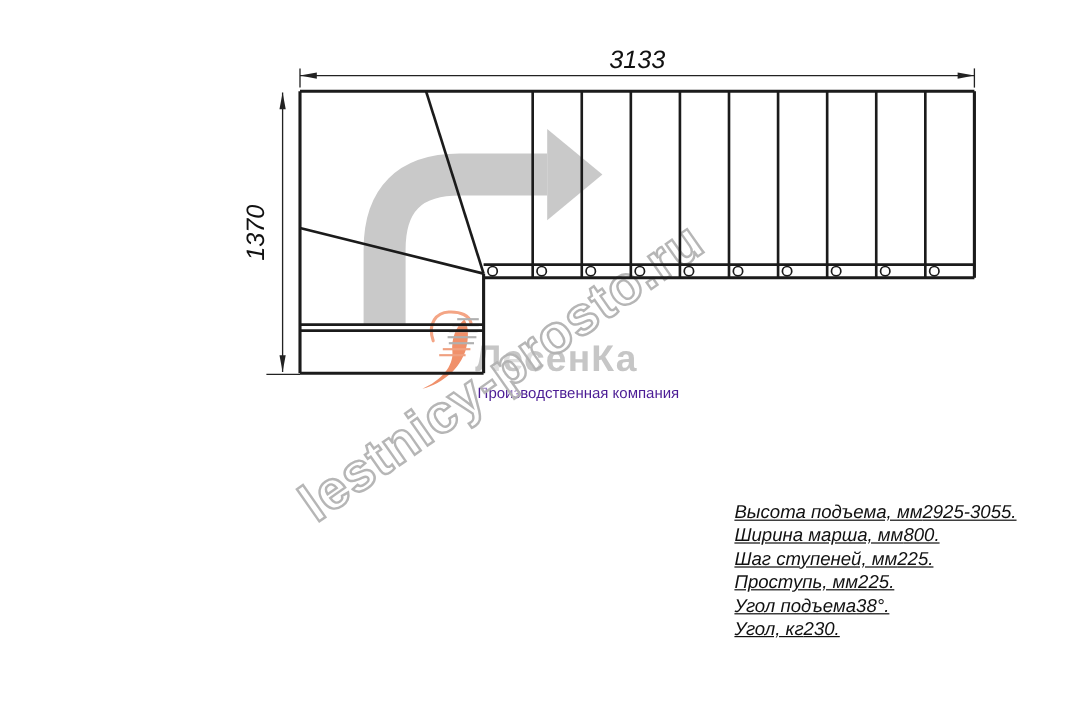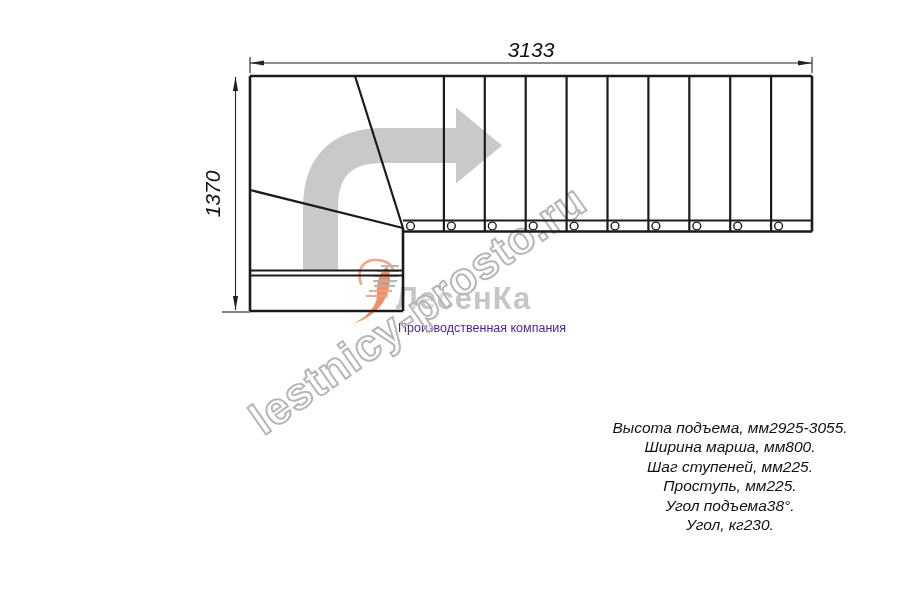--- a/index.html
+++ b/index.html
@@ -26,21 +26,21 @@
     position:absolute;left:398px;top:321px;z-index:1;
     font-size:12.5px;color:#4c1d95;white-space:nowrap;
   }
   svg.artlayer{z-index:0;}
   svg.drawlayer{z-index:3;}
   
   .specs{
     position:absolute;left:612px;top:418px;width:236px;z-index:4;
     font-style:italic;font-size:15.5px;color:#111;line-height:19.4px;
   }
-  .spec-row{display:flex;justify-content:center;}
+  .spec-row{display:flex;justify-content:flex-start;text-decoration:underline;}
   .spec-label{text-align:left;}
   .spec-value{text-align:right;}
   
   .dimtext{
     font-family:"Liberation Sans",sans-serif;
     font-style:italic;font-size:21px;fill:#111;
   }
 </style>
 </head>
 <body>

